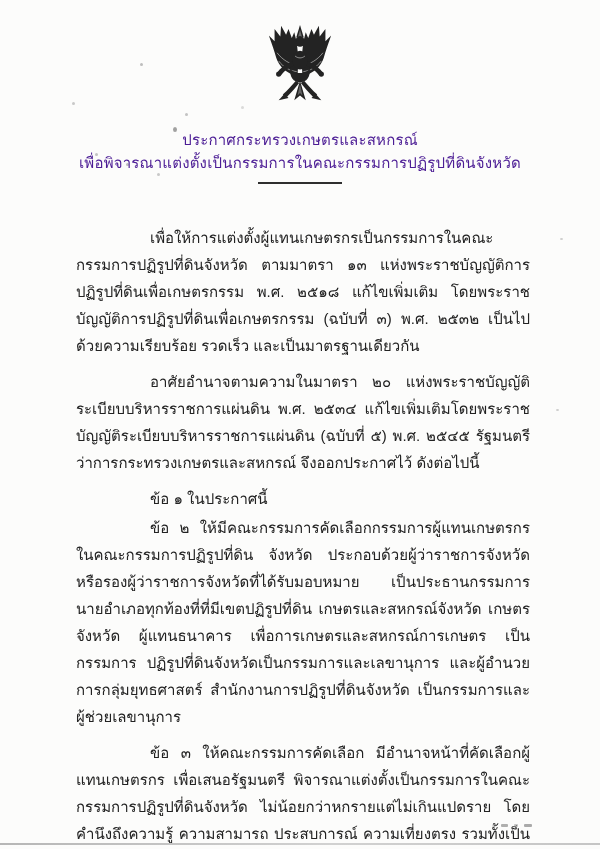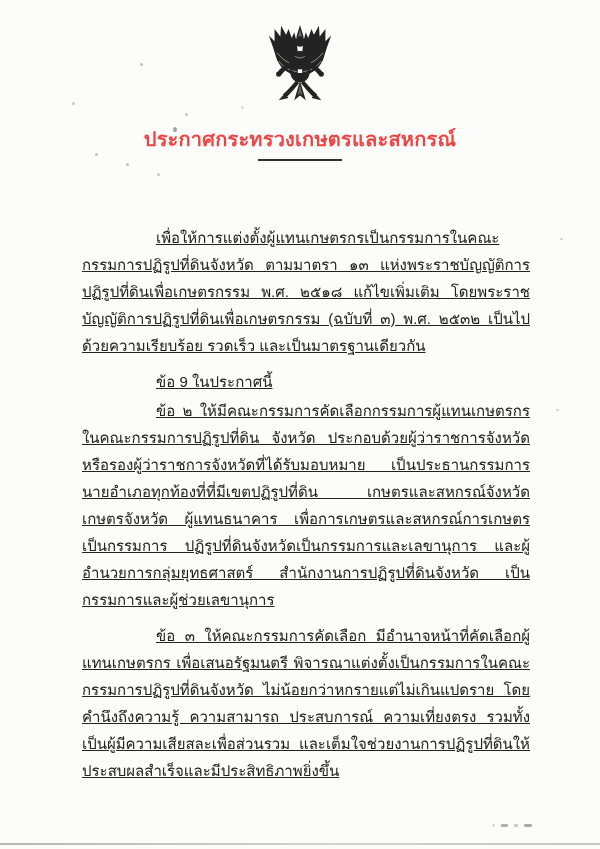--- a/index.html
+++ b/index.html
@@ -20,36 +20,36 @@
     position:absolute;top:22px;left:0;right:0;
     display:flex;justify-content:center;
   }
   .emblem svg{width:82px;height:96px;}
   
   .title-block{
     position:absolute;top:128px;left:40px;width:520px;
     text-align:center;
   }
   .title-line{
-    font-size:20px;font-weight:bold;line-height:23px;
-    color:#ef4444;letter-spacing:.2px;
+    font-size:15px;font-weight:normal;line-height:23px;
+    color:#4c1d95;letter-spacing:.2px;
     white-space:nowrap;
   }
   .title-rule{
     width:84px;height:2px;background:#2e2e2e;
     margin:8px auto 0 auto;
   }
   
   .body-block{
     position:absolute;top:224px;left:72px;width:458px;
     font-size:15px;line-height:27px;
     text-align:justify;
     color:#222;
   }
-  .para{margin:0 0 9px 10px;text-indent:74px;text-decoration:underline;}
+  .para{margin:0 0 9px 4px;text-indent:74px;}
   .para.no-gap{margin-bottom:2px;}
   
   .speck{position:absolute;border-radius:50%;background:#8a8a8a;}
   .smudge{
     position:absolute;top:820px;left:492px;width:60px;height:10px;
     display:flex;align-items:center;gap:6px;
   }
   .smudge i{display:block;height:3px;background:#9b9b9b;border-radius:1px;}
   .smudge i:nth-child(1){width:3px;opacity:.35;}
   .smudge i:nth-child(2){width:7px;opacity:.8;}
@@ -113,26 +113,28 @@
         <path d="M69,84 L76,92 L64,89 Z"></path>
 
         <path d="M50,68 L43,92 L50,86 L57,92 Z"></path>
         <path d="M50,72 L47,86 L50,83 L53,86 Z" fill="#fcfcfb" opacity=".3"></path>
       </g>
     </svg>
   </div>
 
   <div class="title-block">
     <div class="title-line">ประกาศกระทรวงเกษตรและสหกรณ์</div>
+    <div class="title-line">เพื่อพิจารณาแต่งตั้งเป็นกรรมการในคณะกรรมการปฏิรูปที่ดินจังหวัด</div>
     <div class="title-rule"></div>
   </div>
 
   <div class="body-block">
     <p class="para">เพื่อให้การแต่งตั้งผู้แทนเกษตรกรเป็นกรรมการในคณะกรรมการปฏิรูปที่ดินจังหวัด ตามมาตรา ๑๓ แห่งพระราชบัญญัติการปฏิรูปที่ดินเพื่อเกษตรกรรม พ.ศ. ๒๕๑๘ แก้ไขเพิ่มเติม โดยพระราชบัญญัติการปฏิรูปที่ดินเพื่อเกษตรกรรม (ฉบับที่ ๓) พ.ศ. ๒๕๓๒ เป็นไปด้วยความเรียบร้อย รวดเร็ว และเป็นมาตรฐานเดียวกัน</p>
-    <p class="para no-gap">ข้อ 9 ในประกาศนี้</p>
+    <p class="para">อาศัยอำนาจตามความในมาตรา ๒๐ แห่งพระราชบัญญัติระเบียบบริหารราชการแผ่นดิน พ.ศ. ๒๕๓๔ แก้ไขเพิ่มเติมโดยพระราชบัญญัติระเบียบบริหารราชการแผ่นดิน (ฉบับที่ ๕) พ.ศ. ๒๕๔๕ รัฐมนตรีว่าการกระทรวงเกษตรและสหกรณ์ จึงออกประกาศไว้ ดังต่อไปนี้</p>
+    <p class="para no-gap">ข้อ ๑ ในประกาศนี้</p>
     <p class="para">ข้อ ๒ ให้มีคณะกรรมการคัดเลือกกรรมการผู้แทนเกษตรกรในคณะกรรมการปฏิรูปที่ดิน จังหวัด ประกอบด้วยผู้ว่าราชการจังหวัดหรือรองผู้ว่าราชการจังหวัดที่ได้รับมอบหมาย เป็นประธานกรรมการ นายอำเภอทุกท้องที่ที่มีเขตปฏิรูปที่ดิน เกษตรและสหกรณ์จังหวัด เกษตรจังหวัด ผู้แทนธนาคาร เพื่อการเกษตรและสหกรณ์การเกษตร เป็นกรรมการ ปฏิรูปที่ดินจังหวัดเป็นกรรมการและเลขานุการ และผู้อำนวยการกลุ่มยุทธศาสตร์ สำนักงานการปฏิรูปที่ดินจังหวัด เป็นกรรมการและผู้ช่วยเลขานุการ</p>
     <p class="para">ข้อ ๓ ให้คณะกรรมการคัดเลือก มีอำนาจหน้าที่คัดเลือกผู้แทนเกษตรกร เพื่อเสนอรัฐมนตรี พิจารณาแต่งตั้งเป็นกรรมการในคณะกรรมการปฏิรูปที่ดินจังหวัด ไม่น้อยกว่าหกรายแต่ไม่เกินแปดราย โดยคำนึงถึงความรู้ ความสามารถ ประสบการณ์ ความเที่ยงตรง รวมทั้งเป็นผู้มีความเสียสละเพื่อส่วนรวม และเต็มใจช่วยงานการปฏิรูปที่ดินให้ประสบผลสำเร็จและมีประสิทธิภาพยิ่งขึ้น</p>
 
   </div>
 
   <div class="smudge">
       <i></i>
       <i></i>
       <i></i>
       <i></i>

